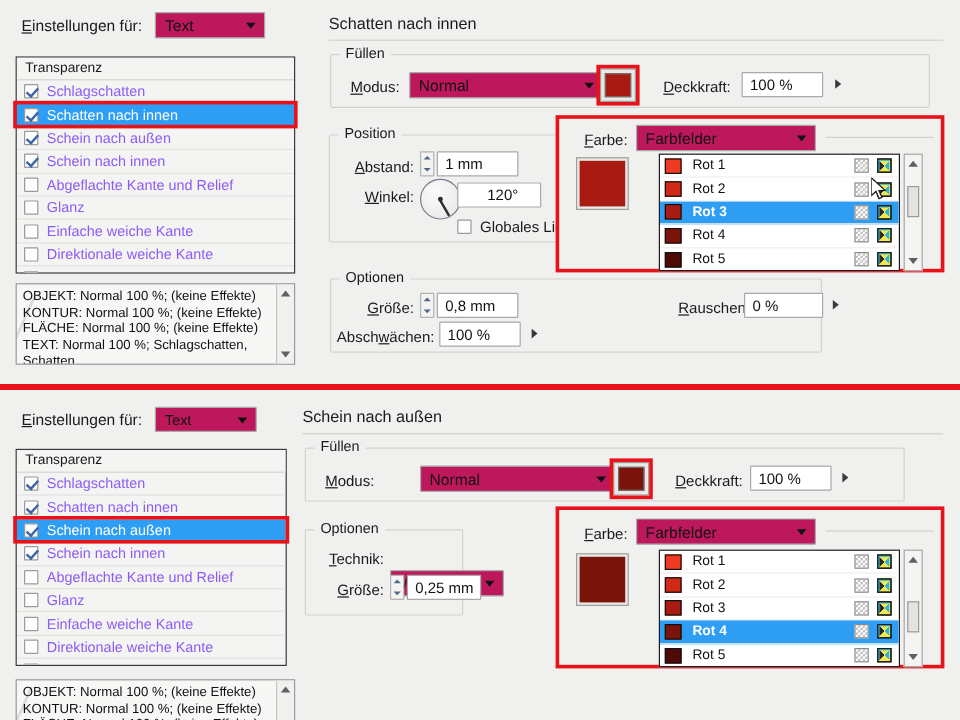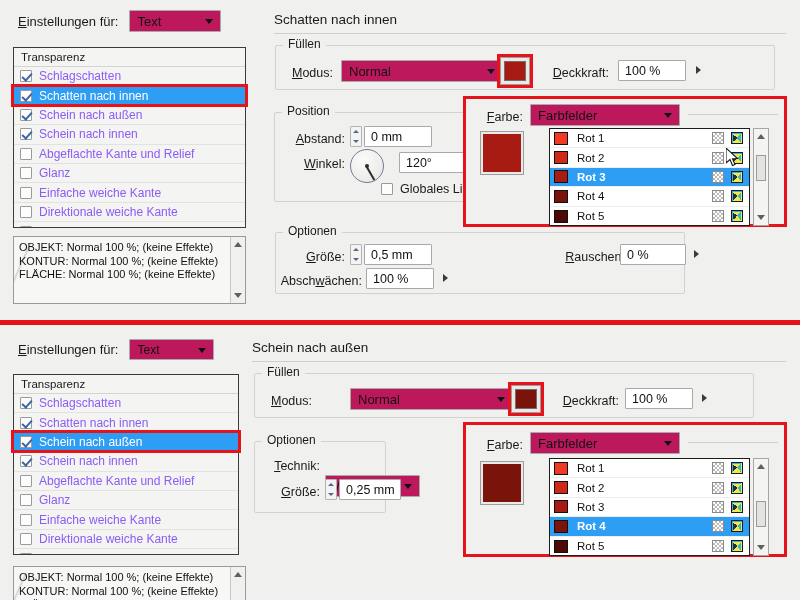--- a/index.html
+++ b/index.html
@@ -319,20 +319,21 @@
         </div>
     </div>
     <div class="fx-highlight" style="left:11px; top:84px; width:237px; height:23px;"></div>
 
     <div class="status-box" style="left:13px; top:236px; width:233px; height:68px;">
       <div class="wm-slash"></div>
       <div class="status-lines" id="status-top">
           <div>OBJEKT: Normal 100 %; (keine Effekte)</div>
           <div>KONTUR: Normal 100 %; (keine Effekte)</div>
           <div>FLÄCHE: Normal 100 %; (keine Effekte)</div>
+          <div>TEXT: Normal 100 %; Schlagschatten, Schatten</div>
         </div>
       <div class="sb-v">
         <span class="sb-arrow up"></span>
         <span class="sb-arrow down"></span>
       </div>
     </div>
 
     <div class="section-title" style="left:274px; top:12px;">Schatten nach innen</div>
     <div class="title-rule" style="left:274px; top:33px; width:512px;"></div>
 
@@ -362,48 +363,48 @@
     <div class="group" style="left:274px; top:112px; width:232px; height:90px;">
       <div class="group-box"></div>
       <div class="group-legend">Position</div>
     </div>
     <div class="fld-label" style="left:283px; top:132px; width:62px;"><u>A</u>bstand:</div>
     <div class="spinner" style="left:350px; top:126px;">
       <i class="up"></i>
       <i class="dn"></i>
     </div>
     <div class="txtfield" style="left:364px; top:126px; width:68px;">
-      <span>0 mm</span>
+      <span>1 mm</span>
     </div>
 
     <div class="fld-label" style="left:283px; top:157px; width:62px;"><u>W</u>inkel:</div>
     <div class="dial" style="left:350px; top:149px;">
       <div class="needle" id="needle-top" style="transform: rotate(60deg);"></div>
       <div class="hub"></div>
     </div>
-    <div class="txtfield" style="left:399px; top:152px; width:70px;">
+    <div class="txtfield" style="left:381px; top:152px; width:70px;justify-content:center;">
       <span>120°</span>
     </div>
 
     <div style="position:absolute; left:381px; top:182px; display:flex; align-items:center;">
       <span class="cbx"></span>
       <span style="font-size:12.5px;">Globales Lich</span>
     </div>
 
     <div class="group" style="left:275px; top:232px; width:410px; height:62px;">
       <div class="group-box"></div>
       <div class="group-legend">Optionen</div>
     </div>
     <div class="fld-label" style="left:283px; top:250px; width:62px;"><u>G</u>röße:</div>
     <div class="spinner" style="left:350px; top:244px;">
       <i class="up"></i>
       <i class="dn"></i>
     </div>
     <div class="txtfield" style="left:364px; top:244px; width:68px;">
-      <span>0,5 mm</span>
+      <span>0,8 mm</span>
     </div>
 
     <div class="fld-label" style="left:270px; top:274px; width:92px;">Absch<u>w</u>ächen:</div>
     <div class="txtfield" style="left:366px; top:268px; width:68px;">
       <span>100 %</span>
     </div>
     <div class="flyout-arrow" style="left:443px; top:274px;"></div>
 
     <div class="fld-label" style="left:547px; top:250px; width:78px;"><u>R</u>auschen:</div>
     <div class="txtfield" style="left:620px; top:244px; width:66px;">

